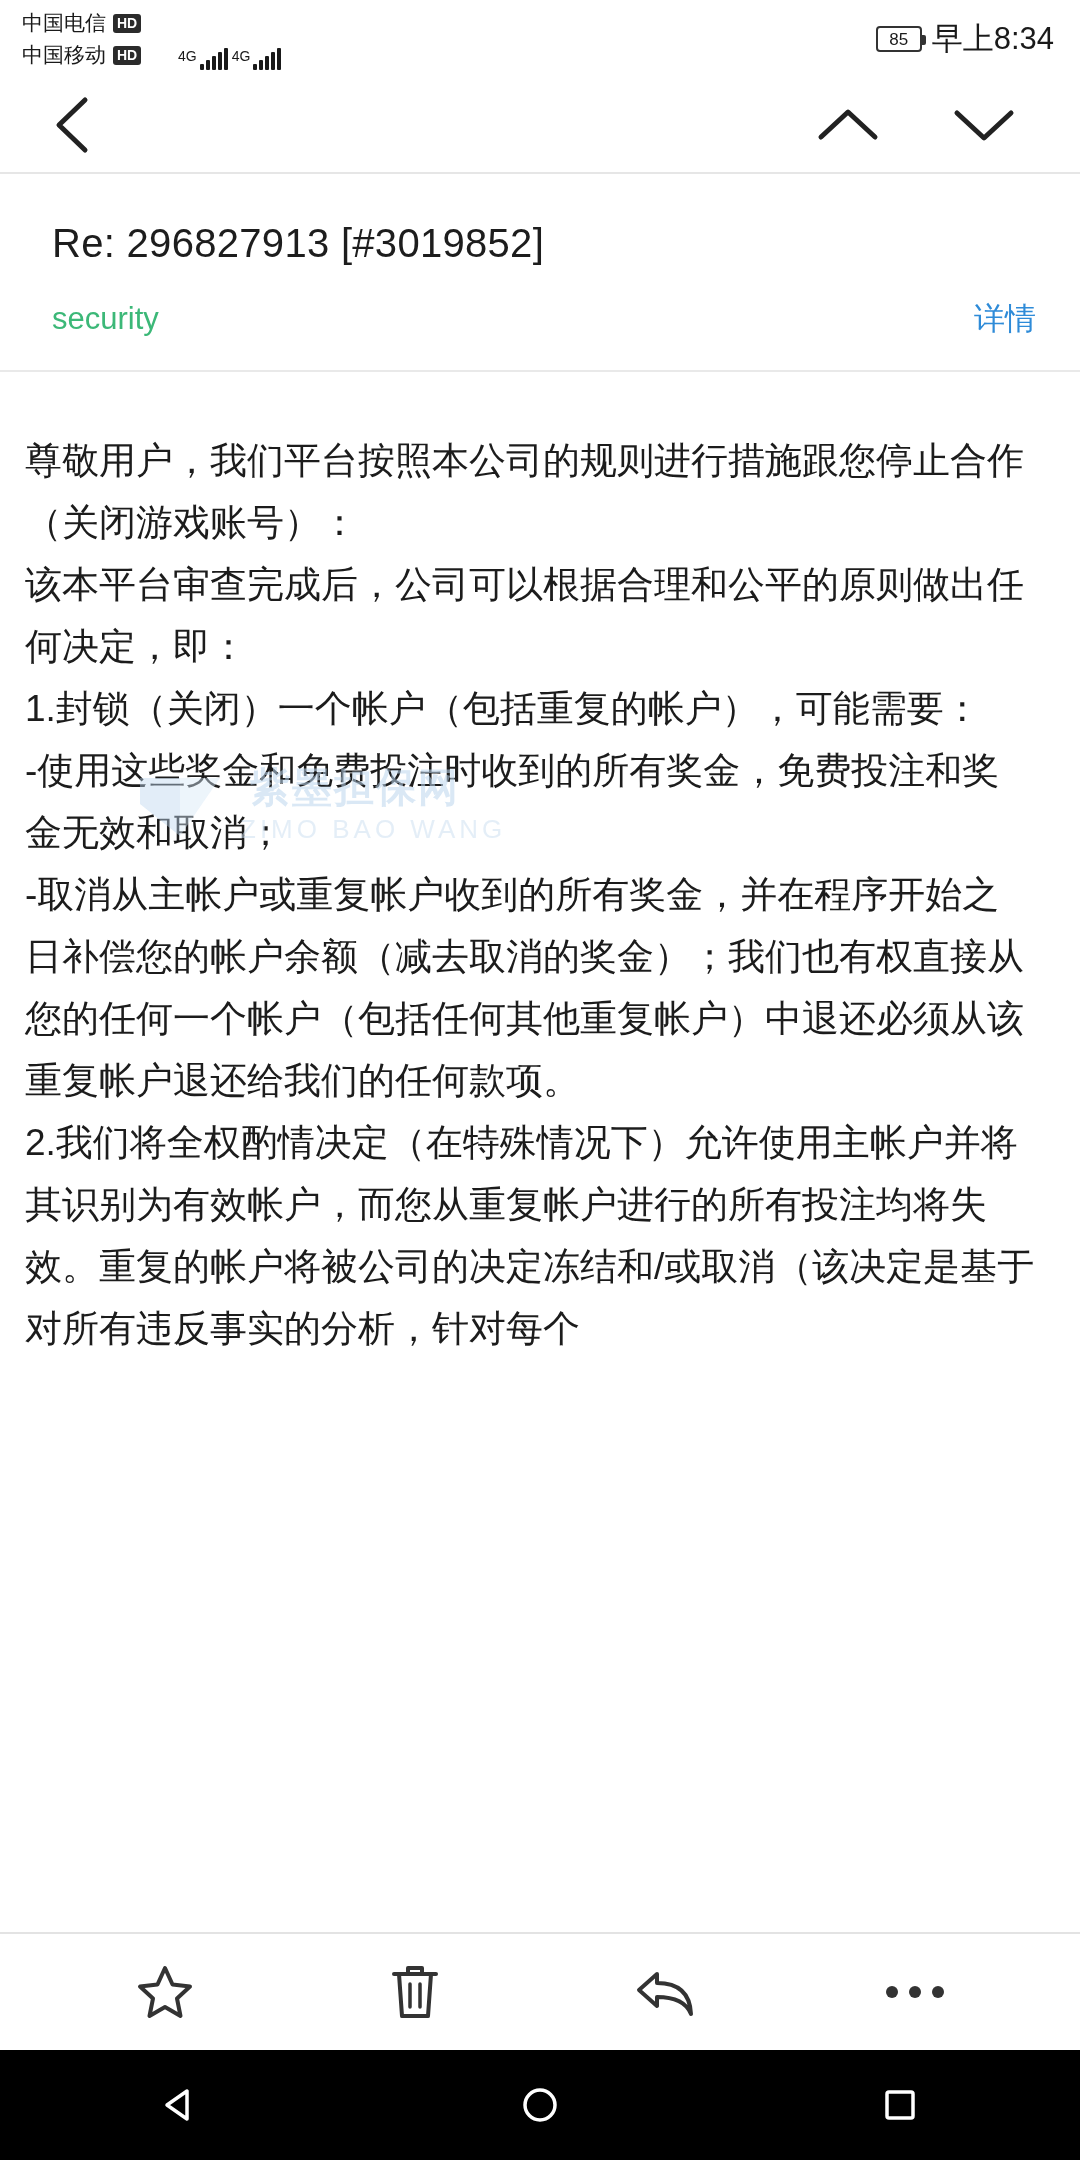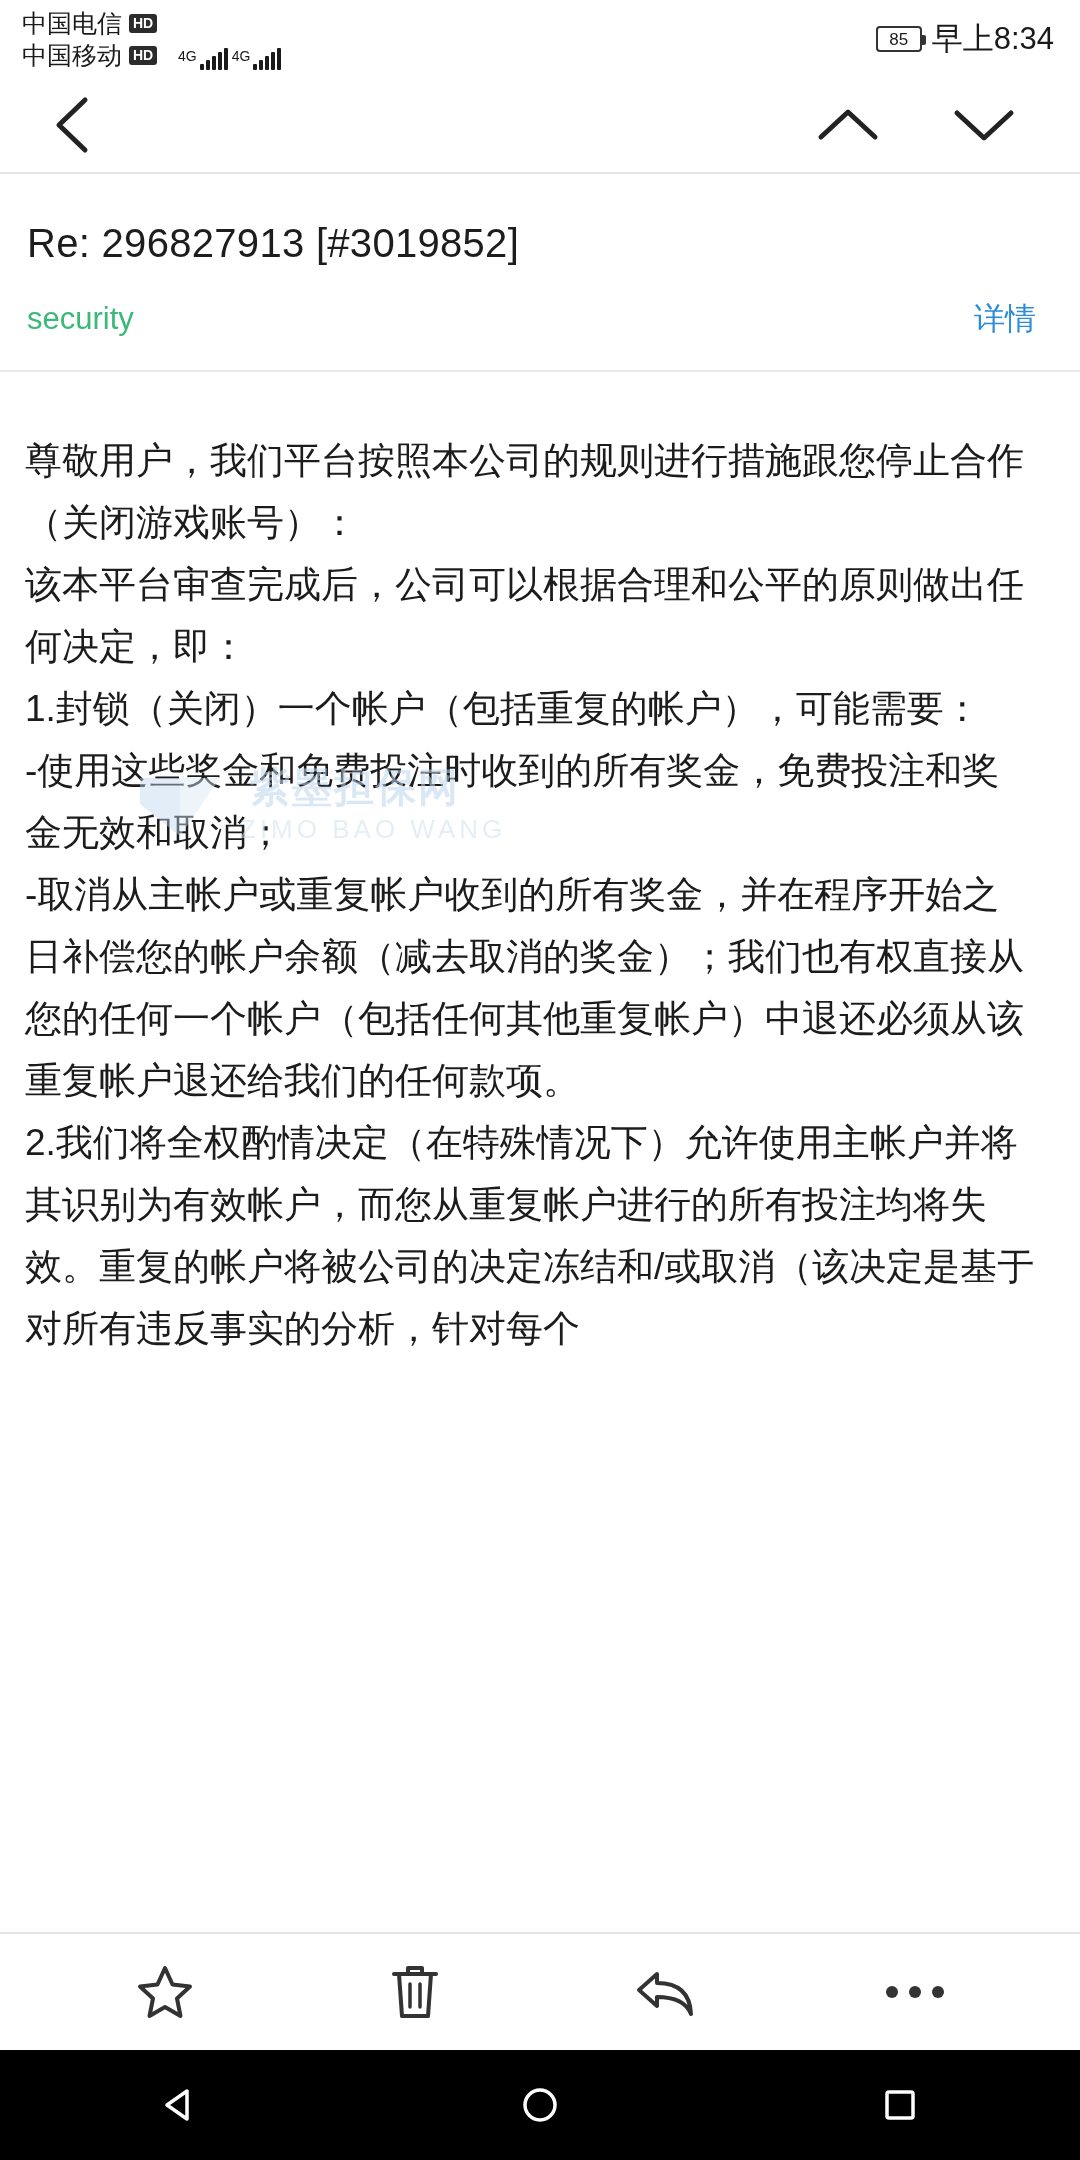--- a/index.html
+++ b/index.html
@@ -36,21 +36,21 @@
     justify-content: center;
     gap: 2px;
   }
   .carrier-row {
     display: flex;
     align-items: center;
     gap: 7px;
     height: 30px;
   }
   .carrier-name {
-    font-size: 25px;
+    font-size: 21px;
     color: #1a1a1a;
     letter-spacing: 0px;
     line-height: 24px;
   }
   .hd-badge {
     display: inline-flex;
     align-items: center;
     justify-content: center;
     background: #2b2b2b;
     color: #ffffff;
@@ -155,21 +155,21 @@
     background: transparent;
     border: none;
     cursor: pointer;
   }
   .icon-btn svg { display: block; }
   .nav-updown { display: flex; gap: 60px; margin-right: 14px; }
 
   
   .subject-block {
     background: #ffffff;
-    padding: 44px 44px 30px 27px;
+    padding: 44px 44px 30px 52px;
     border-bottom: 2px solid #e9e9e9;
   }
   .subject-title {
     font-size: 40px;
     color: #1d1d1d;
     line-height: 50px;
     font-weight: normal;
     letter-spacing: 0.3px;
   }
   .sender-row {

